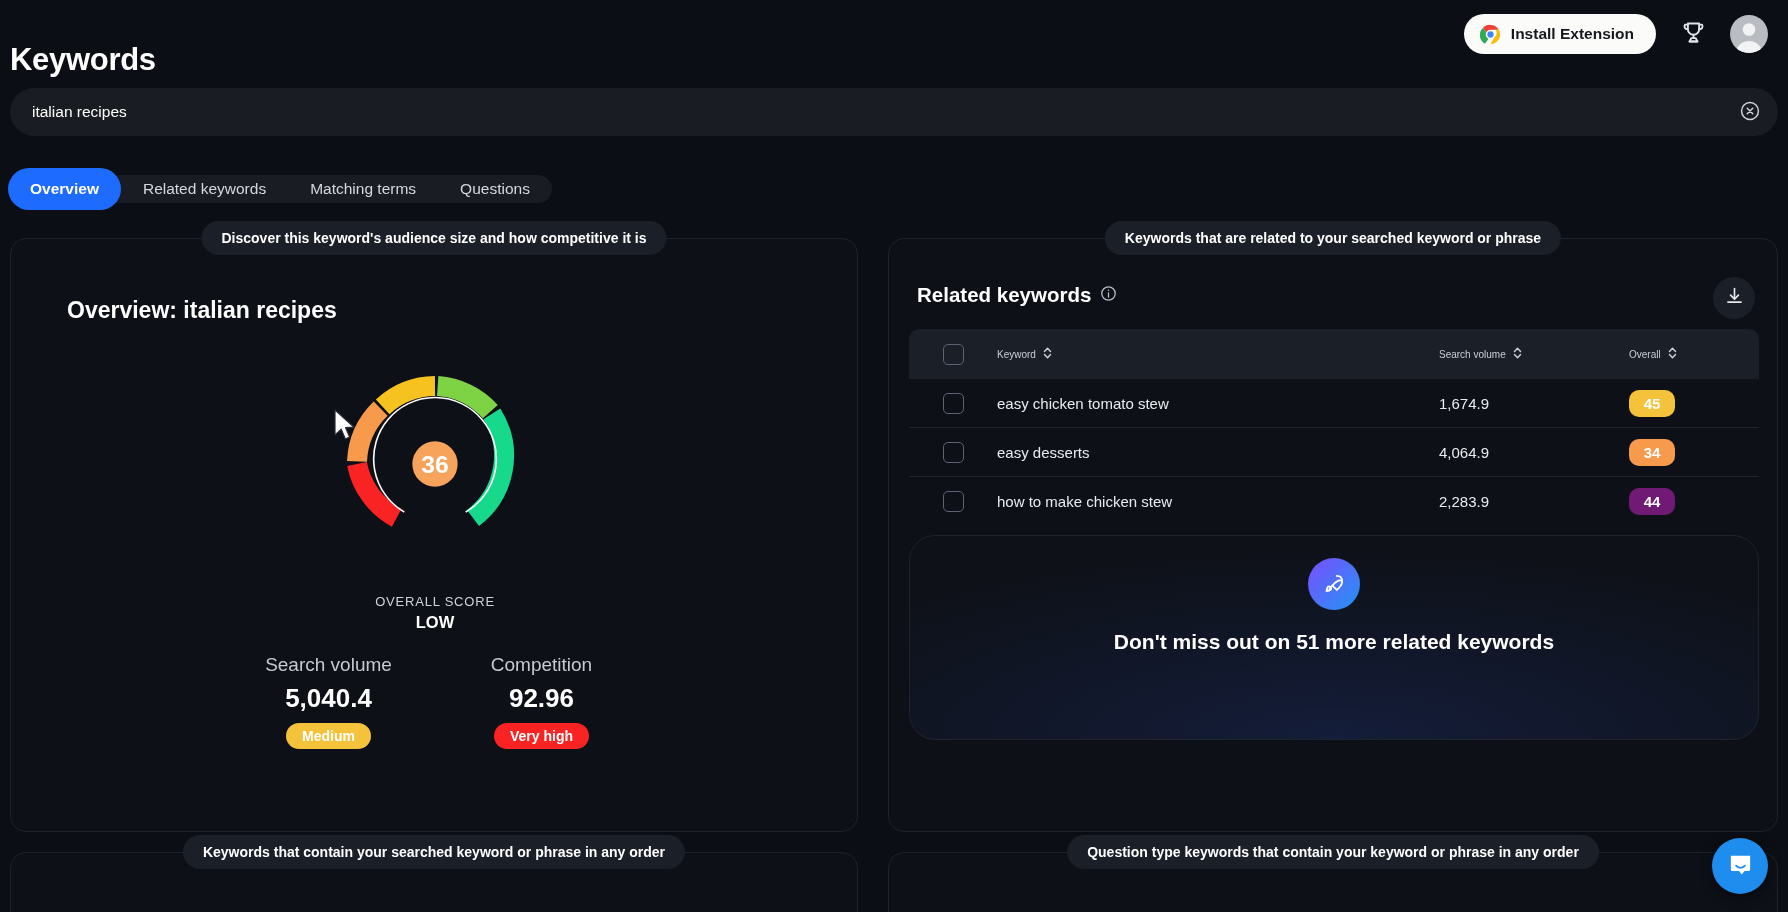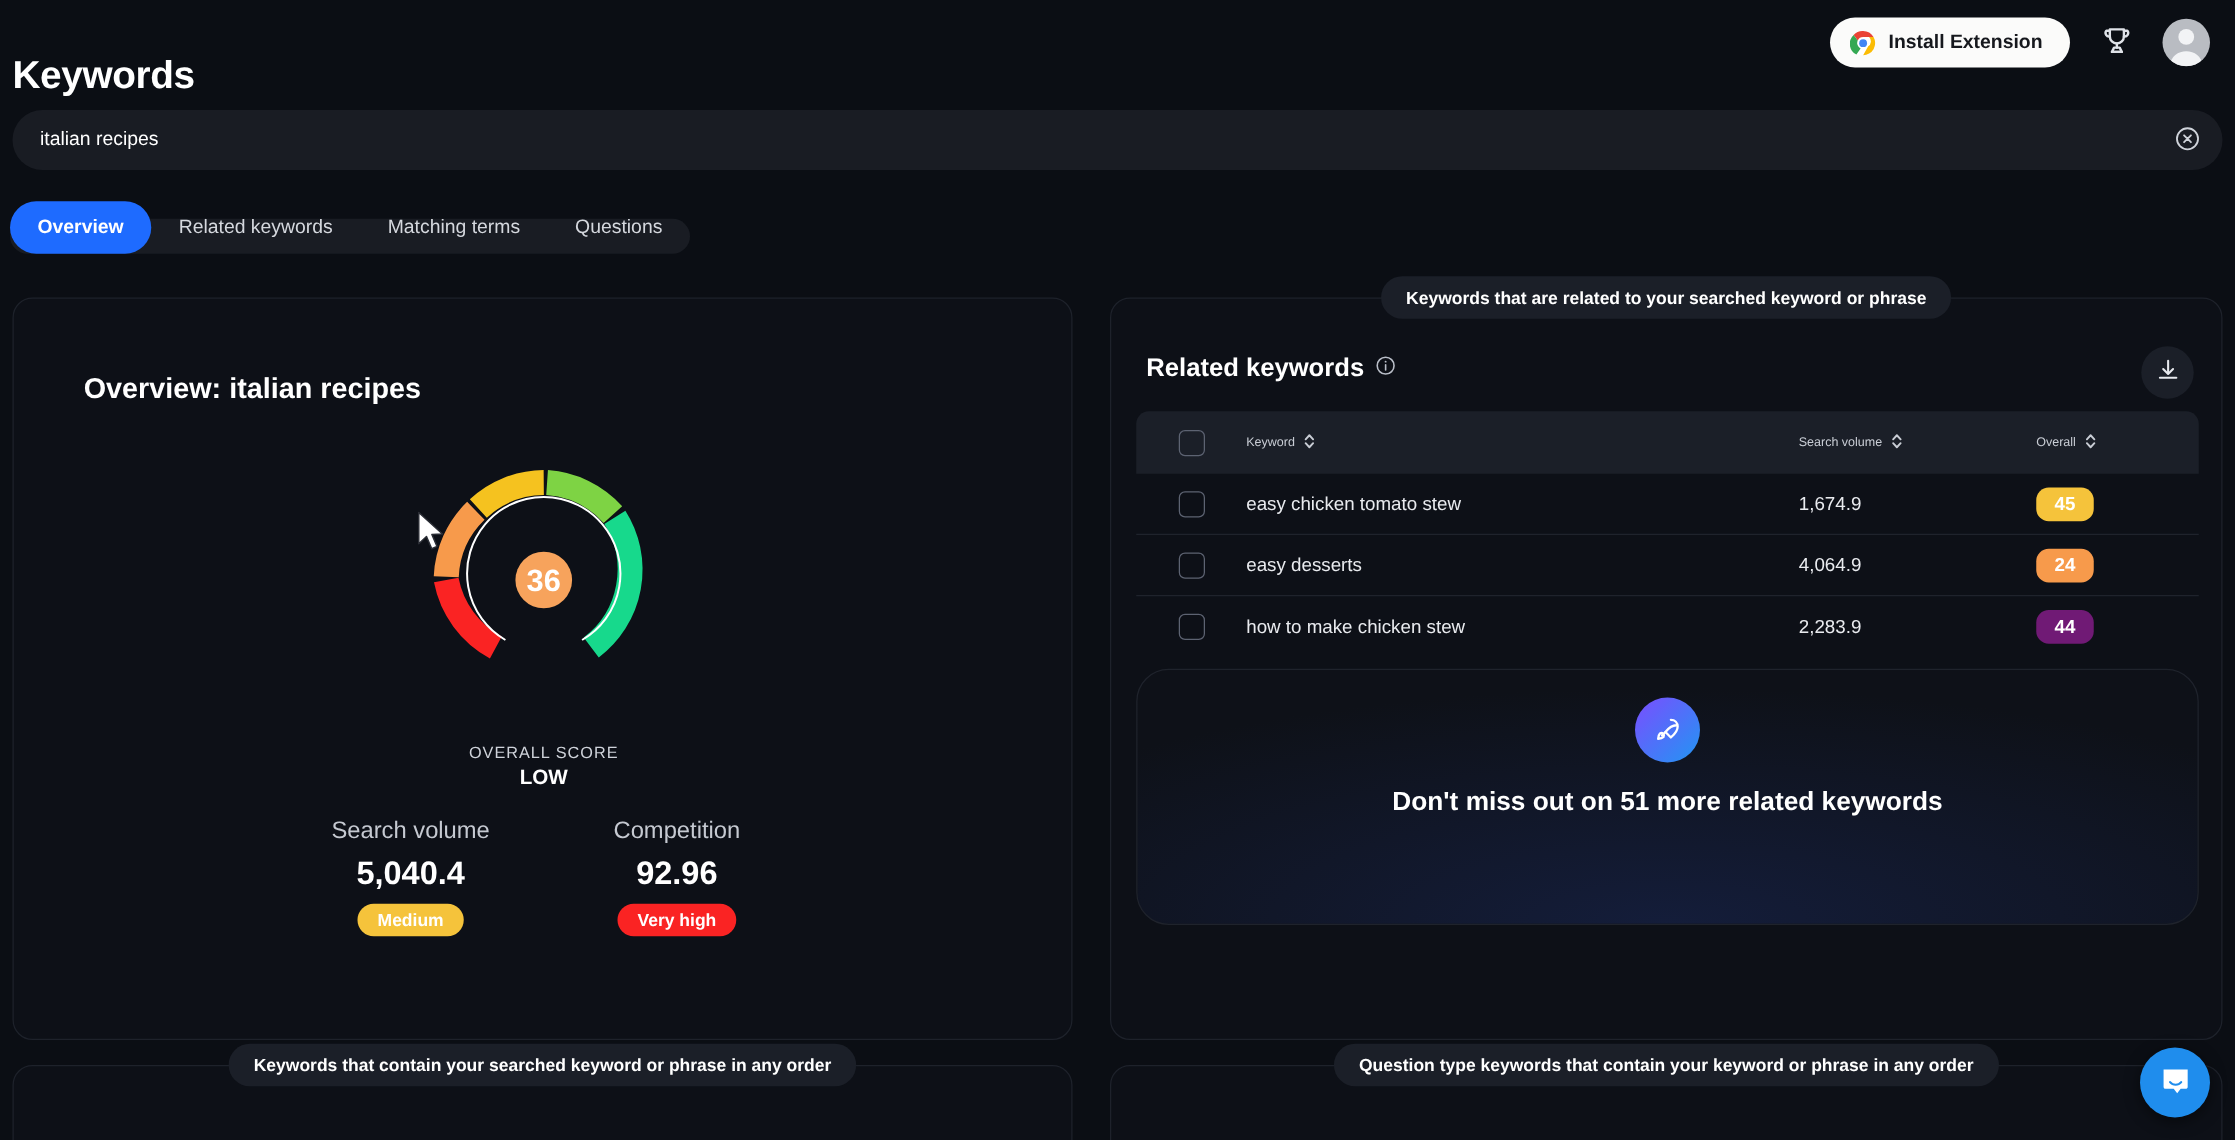--- a/index.html
+++ b/index.html
@@ -58,21 +58,21 @@
   .clear-btn {
     width: 40px; height: 40px; margin-right: 8px;
     background: none; border: none; cursor: pointer;
     display: flex; align-items: center; justify-content: center;
   }
 
   
   .tabs {
     position: absolute; left: 8px; top: 175px;
     height: 28px; background: #191c23; border-radius: 21px;
-    display: flex; align-items: flex-end; padding: 0;
+    display: flex; align-items: center; padding: 0;
   }
   .tab {
     height: 42px; padding: 0 22px; border-radius: 21px;
     display: flex; align-items: center; justify-content: center;
     font-size: 15.5px; color: #d5d8de; cursor: pointer;
     background: transparent; border: none; white-space: nowrap;
     font-family: "Liberation Sans", sans-serif;
   }
   .tab.active { background: #1e6bff; color: #fff; font-weight: 600; }
 
@@ -258,20 +258,21 @@
 </div>
 
 <div class="tabs">
   <button class="tab active">Overview</button>
   <button class="tab">Related keywords</button>
   <button class="tab">Matching terms</button>
   <button class="tab">Questions</button>
 </div>
 
 <div class="panel" id="panel-overview">
+  <div class="chip">Discover this keyword's audience size and how competitive it is</div>
   <div class="overview-title">Overview: italian recipes</div>
 
   <div class="gauge-area">
     <svg class="gauge-svg" width="300" height="200" viewBox="0 0 300 300">
 
       <g fill="none" stroke-linecap="butt" stroke-width="30">
 
         <path d="M 92.5 230.9 A 117 117 0 0 1 33 150" stroke="#fa2323"></path>
         <path d="M 33 146 A 117 117 0 0 1 68.5 67" stroke="#f79a4b"></path>
         <path d="M 71.5 64.2 A 117 117 0 0 1 150 33" stroke="#f5c21f"></path>
@@ -380,21 +381,21 @@
       </div>
     </div>
 
     <div class="trow">
       <div class="c-check">
         <span class="cbox"></span>
       </div>
       <div class="c-kw">easy desserts</div>
       <div class="c-sv">4,064.9</div>
       <div class="c-ov">
-        <span class="ov-pill" style="background:#f79a4b">24</span>
+        <span class="ov-pill" style="background:#f79a4b">34</span>
       </div>
     </div>
 
     <div class="trow last">
       <div class="c-check">
         <span class="cbox"></span>
       </div>
       <div class="c-kw">how to make chicken stew</div>
       <div class="c-sv">2,283.9</div>
       <div class="c-ov">

